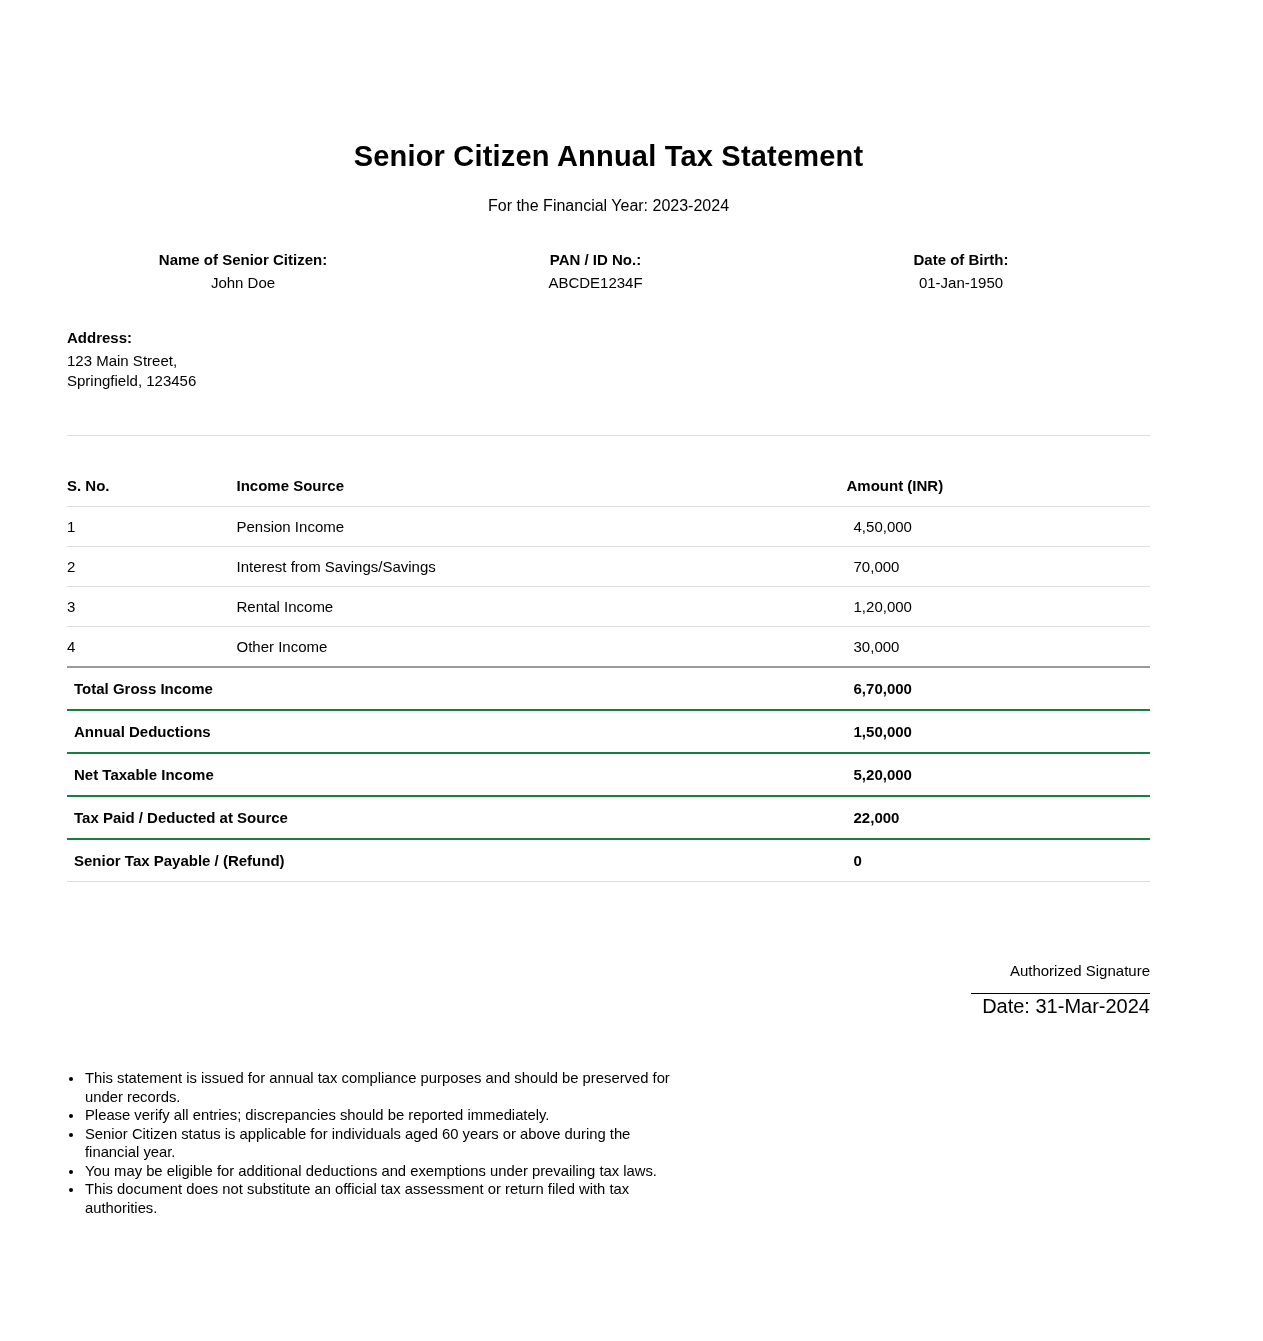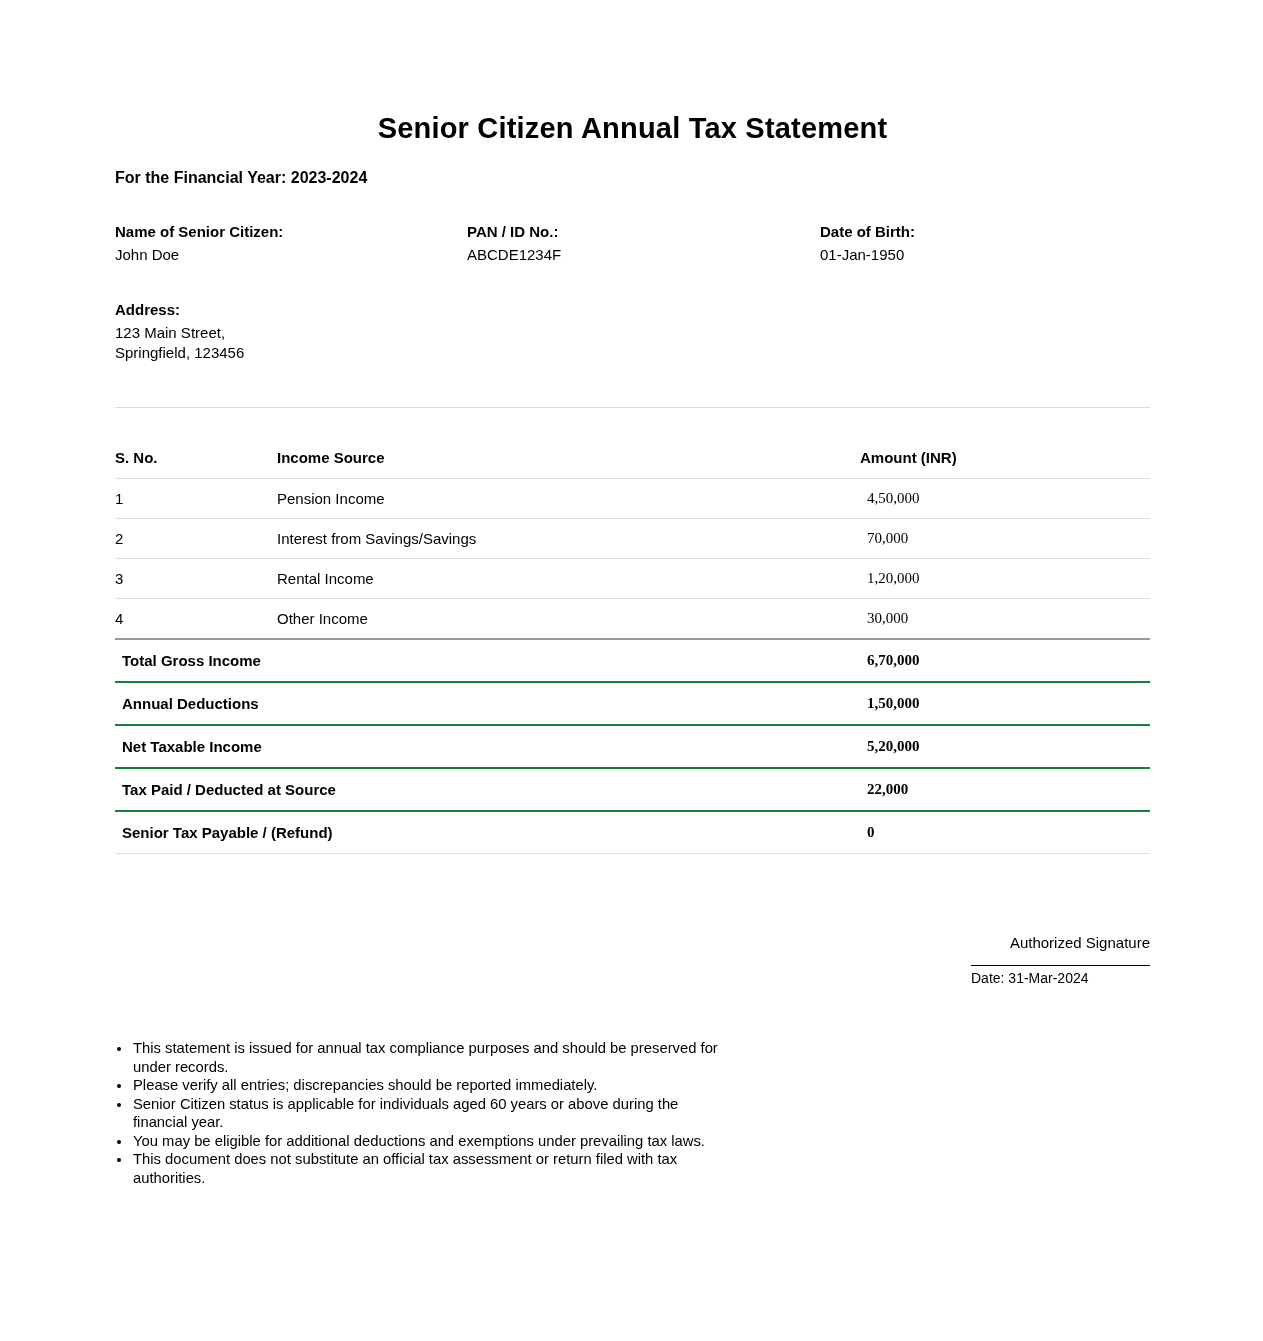--- a/index.html
+++ b/index.html
@@ -9,45 +9,47 @@
     background: #ffffff;
   }
   body {
     width: 1263px;
     height: 1341px;
     font-family: "Liberation Sans", sans-serif;
     color: #000000;
     overflow: hidden;
   }
   .page {
-    padding: 0 113px 0 115px;
+    padding: 0 113px 0 67px;
+    margin-top: 28px;
   }
 
   
   .doc-title {
     margin: 0;
     padding-top: 112px;
     font-size: 29px;
     line-height: 33px;
     font-weight: bold;
     text-align: center;
     letter-spacing: 0.2px;
   }
   .doc-subtitle {
     margin: 23px 0 0 0;
     font-size: 16px;
     line-height: 19px;
-    font-weight: bold;
+    text-align: center;
   }
 
   
   .info-grid {
     margin-top: 36px;
     display: grid;
     grid-template-columns: 352px 353px 1fr;
+    text-align: center;
   }
   .field-label {
     font-size: 15px;
     line-height: 17px;
     font-weight: bold;
   }
   .field-value {
     margin-top: 6px;
     font-size: 15px;
     line-height: 17px;
@@ -85,21 +87,21 @@
     font-weight: bold;
     padding: 13px 0 12px 0;
     border-bottom: 1px solid #dddddd;
   }
   .income-table td {
     font-size: 15px;
     line-height: 17px;
     padding: 11px 0;
     vertical-align: middle;
   }
-  .income-table td.num { padding-left: 7px; font-family: Liberation Serif, serif; }
+  .income-table td.num { padding-left: 7px; }
   tr.income-row td { border-bottom: 1px solid #dddddd; }
   tr.income-row.last td { border-bottom: 2px solid #9a9a9a; }
   tr.summary-row td {
     font-weight: bold;
     padding: 12px 0;
     border-bottom: 2px solid #15803d;
   }
   tr.summary-row td.lab { padding-left: 7px; }
   tr.summary-row.last td { border-bottom: 1px solid #dddddd; }
 
@@ -111,23 +113,23 @@
   .sig-label {
     font-size: 15px;
     line-height: 17px;
   }
   .sig-line-date {
     display: inline-block;
     margin-top: 14px;
     border-top: 1px solid #000000;
     width: 179px;
     padding-top: 4px;
-    font-size: 14px;
-    line-height: 17px;
-    text-align: left;
+    font-size: 20px;
+    line-height: 17px;
+    text-align: right;
   }
 
   
   .notes-section { margin-top: 52px; }
   .notes-heading {
     margin: 0;
     font-size: 16px;
     line-height: 18px;
     font-weight: bold;
   }

